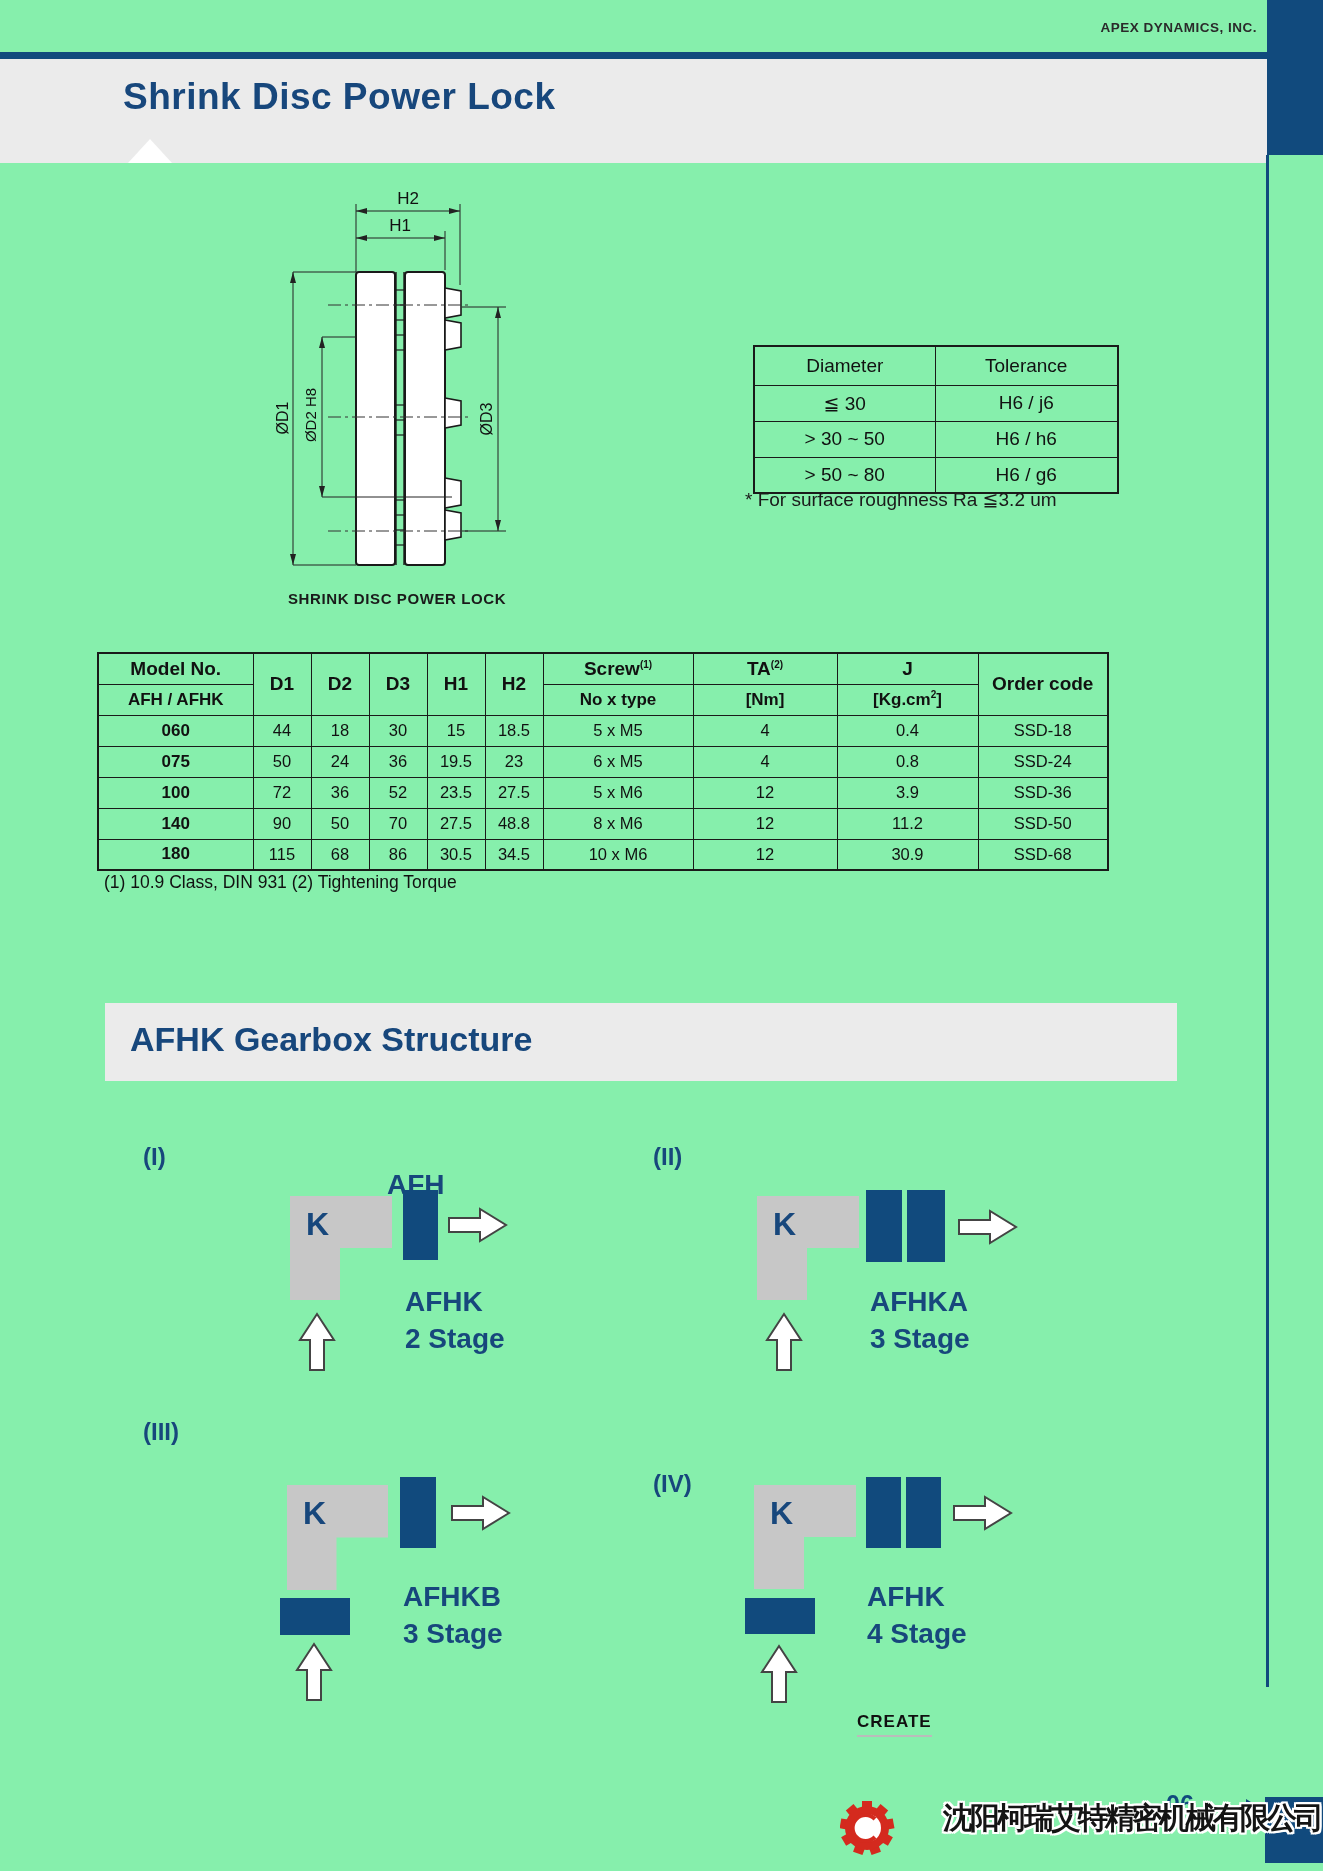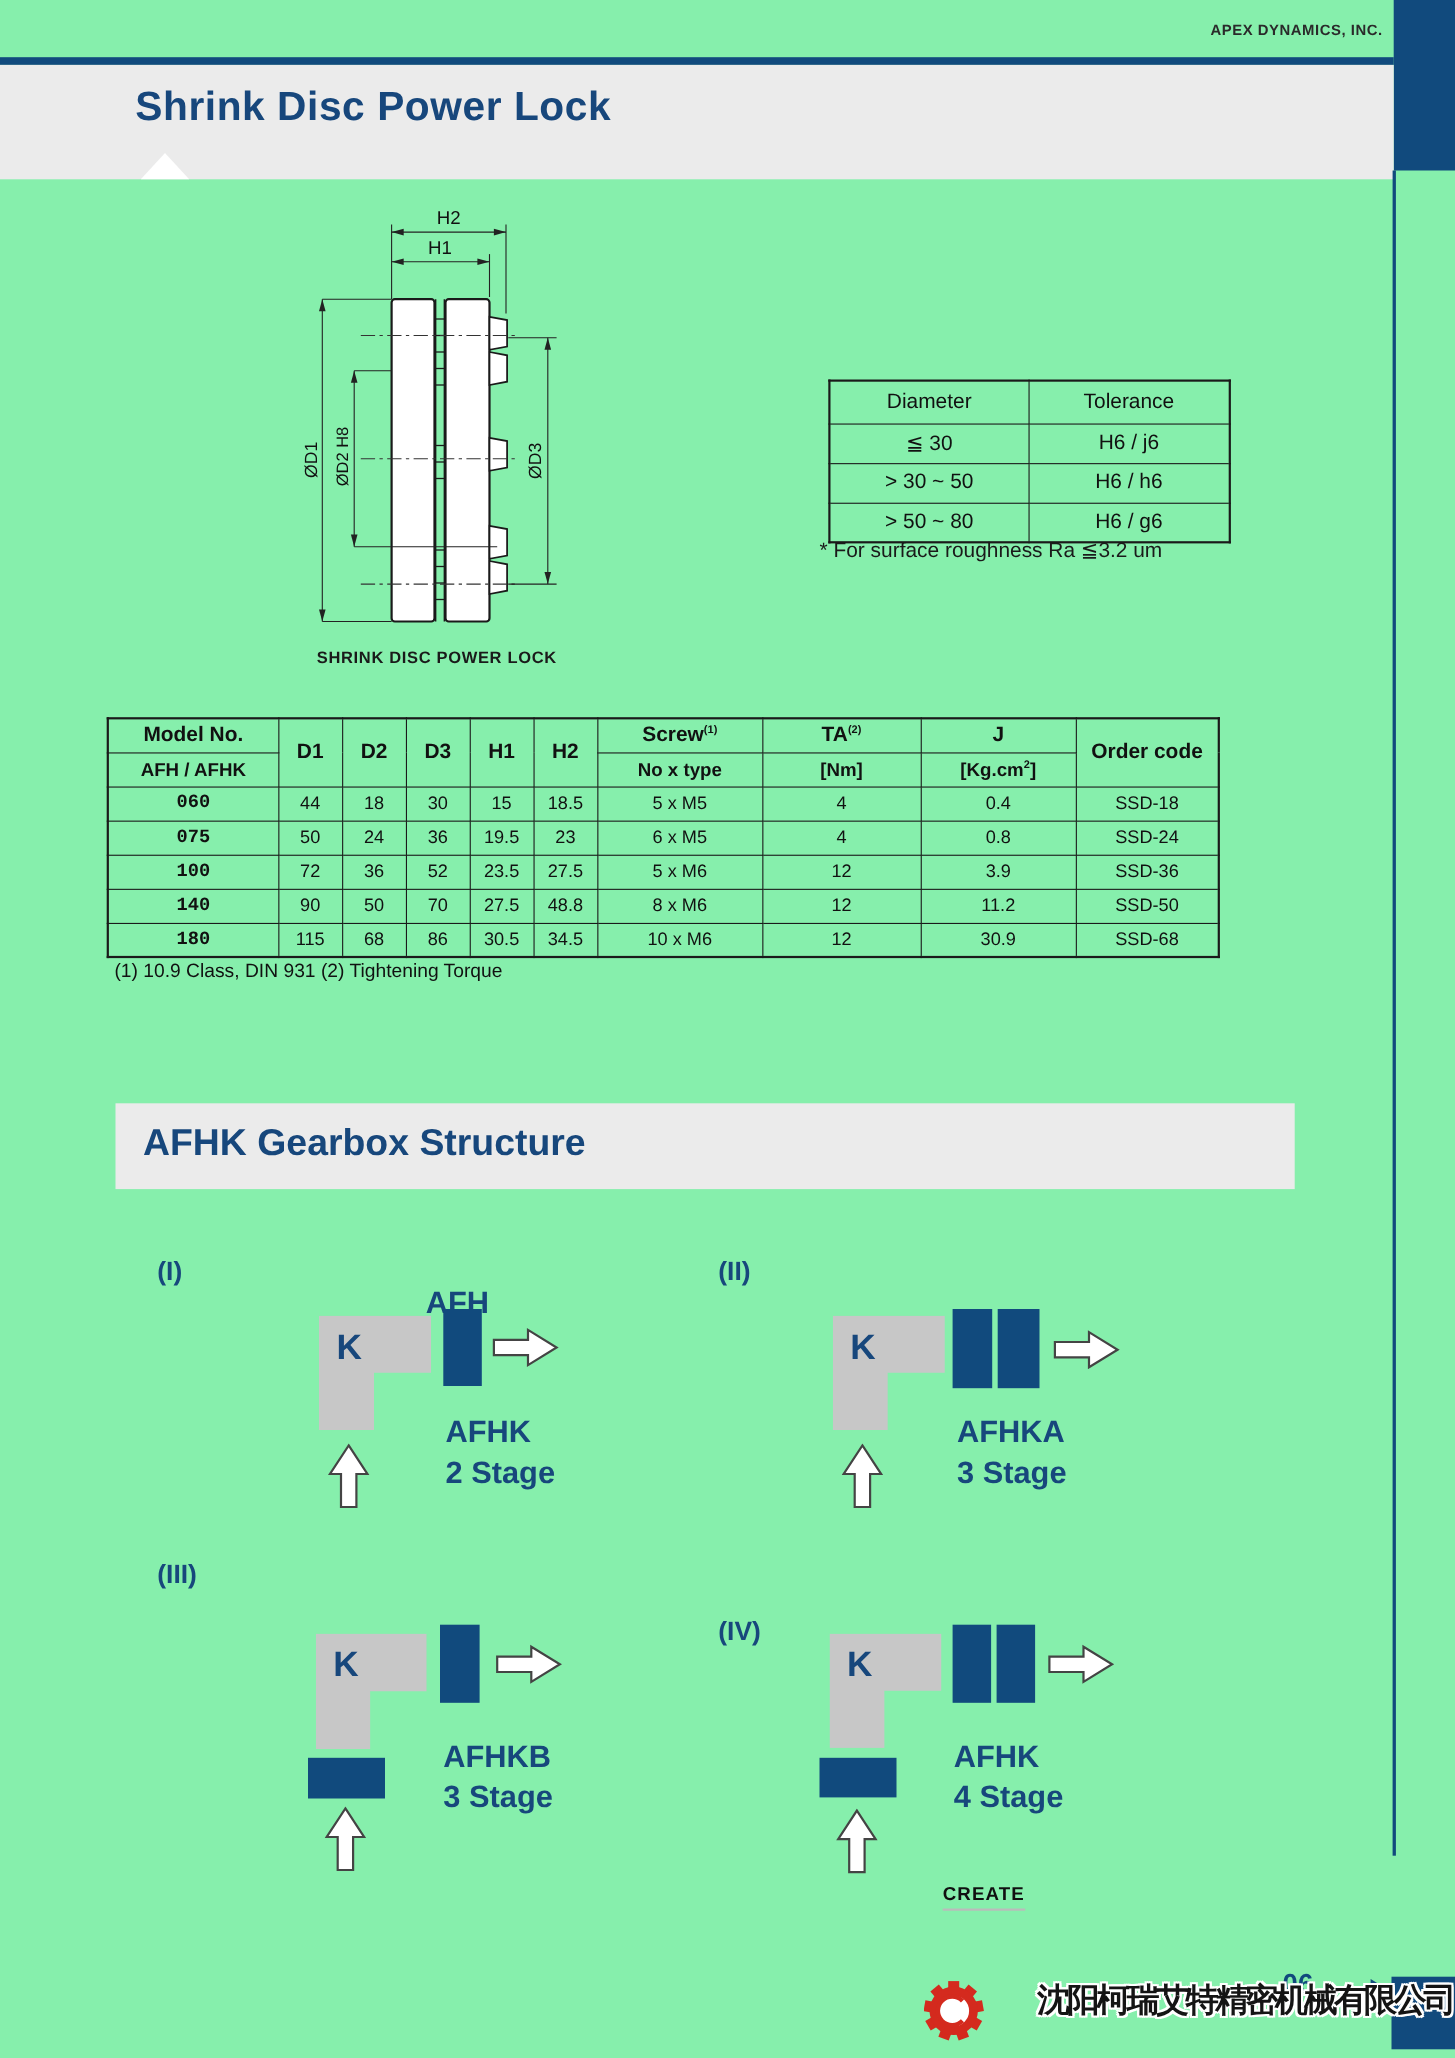--- a/index.html
+++ b/index.html
@@ -25,21 +25,21 @@
   #tol-table tr{height:36px;}
   #tol-table tr.hd{height:39px;}
   #tol-table{border:2.5px solid #1a1a1a;}
   #tol-note{top:488px;left:745px;font-size:19px;color:#1a1a1a;}
   
   #main-table{top:652px;left:97px;border-collapse:collapse;table-layout:fixed;border:2.5px solid #1a1a1a;}
   #main-table td,#main-table th{border:1.3px solid #1a1a1a;text-align:center;vertical-align:middle;padding:0;font-size:16.5px;font-weight:normal;}
   #main-table tr{height:31px;}
   #main-table .hd{font-size:19px;font-weight:bold;}
   #main-table .hd2{font-size:17px;font-weight:bold;}
-  #main-table .model{font-weight:bold;font-size:17px;font-family:Liberation Mono, monospace;}
+  #main-table .model{font-weight:bold;font-size:17px;}
   #main-table sup{font-size:10px;}
   #table-note{top:872px;left:104px;font-size:17.5px;color:#111;}
   
   #gb-band{top:1003px;left:105px;width:1072px;height:78px;background:#ebebeb;}
   #gb-title{top:1020px;left:130px;font-size:34px;font-weight:bold;}
   .diag-index{font-size:24px;font-weight:bold;color:#17477c;}
   .lshape{background:#c7c7c7;}
   .kletter{font-size:32px;font-weight:bold;color:#17477c;}
   .blue-rect{background:#114a7d;}
   .diag-label{font-size:28px;font-weight:bold;color:#17477c;line-height:37px;}

